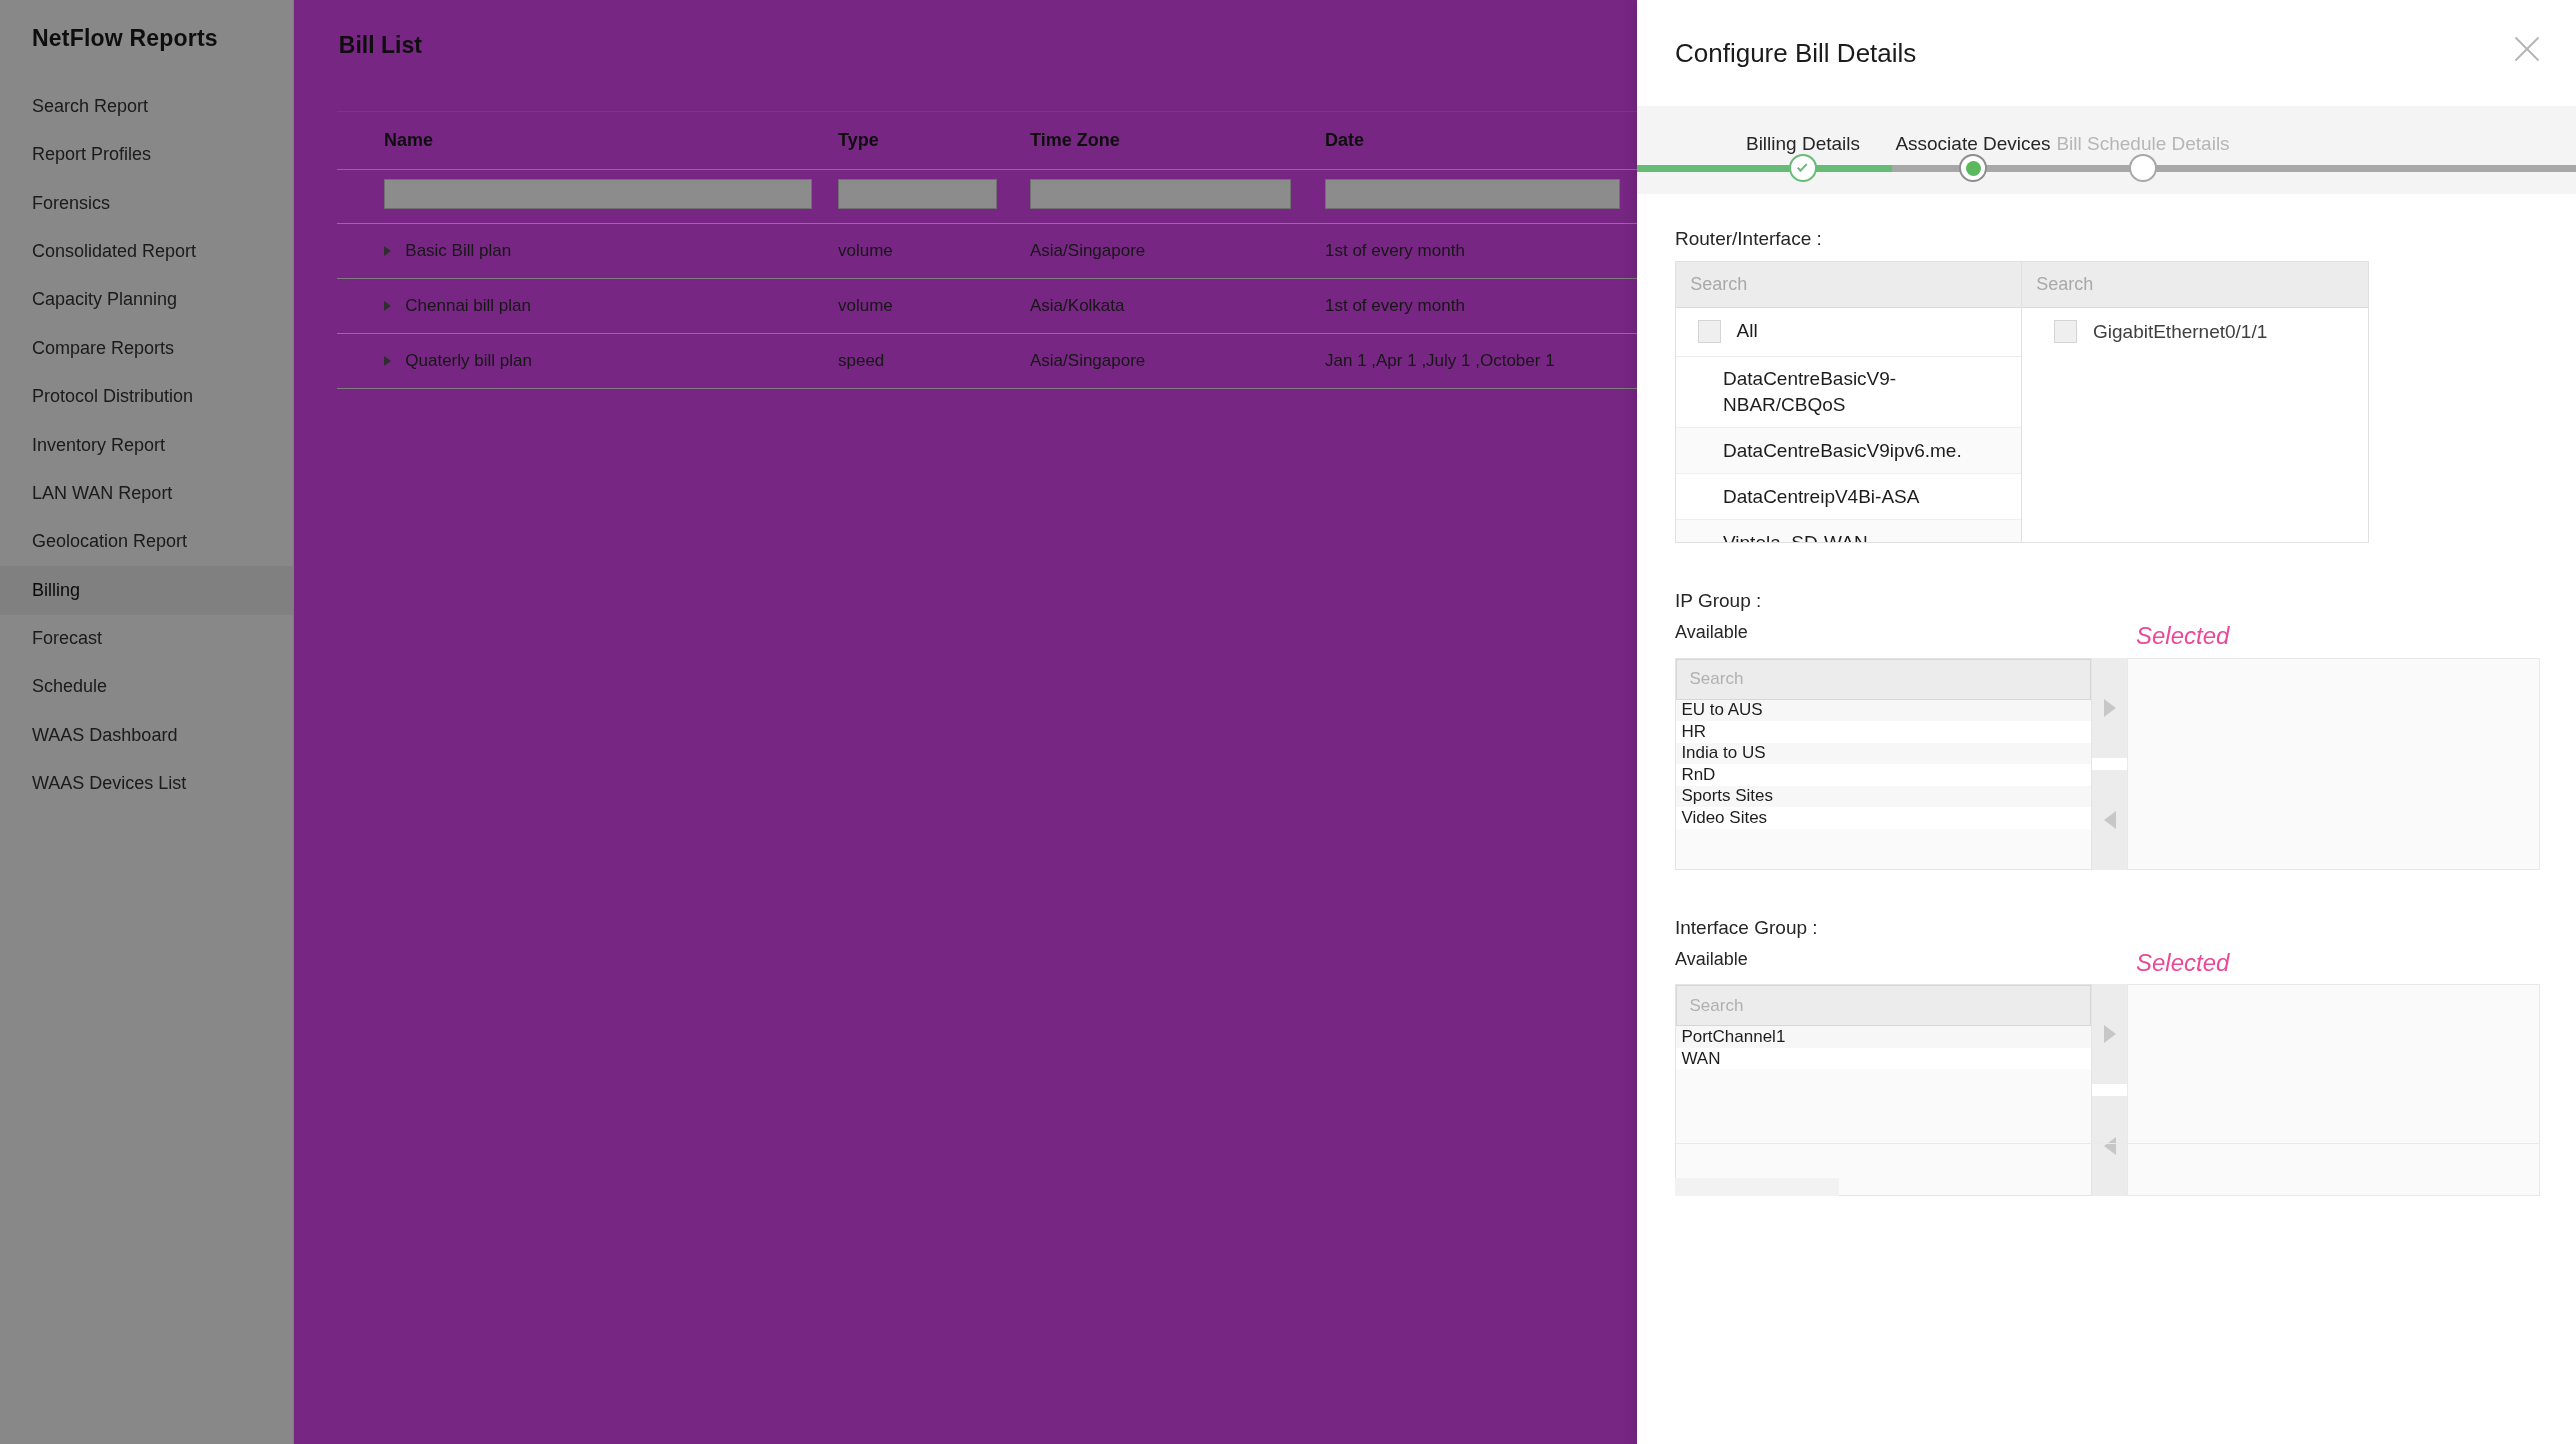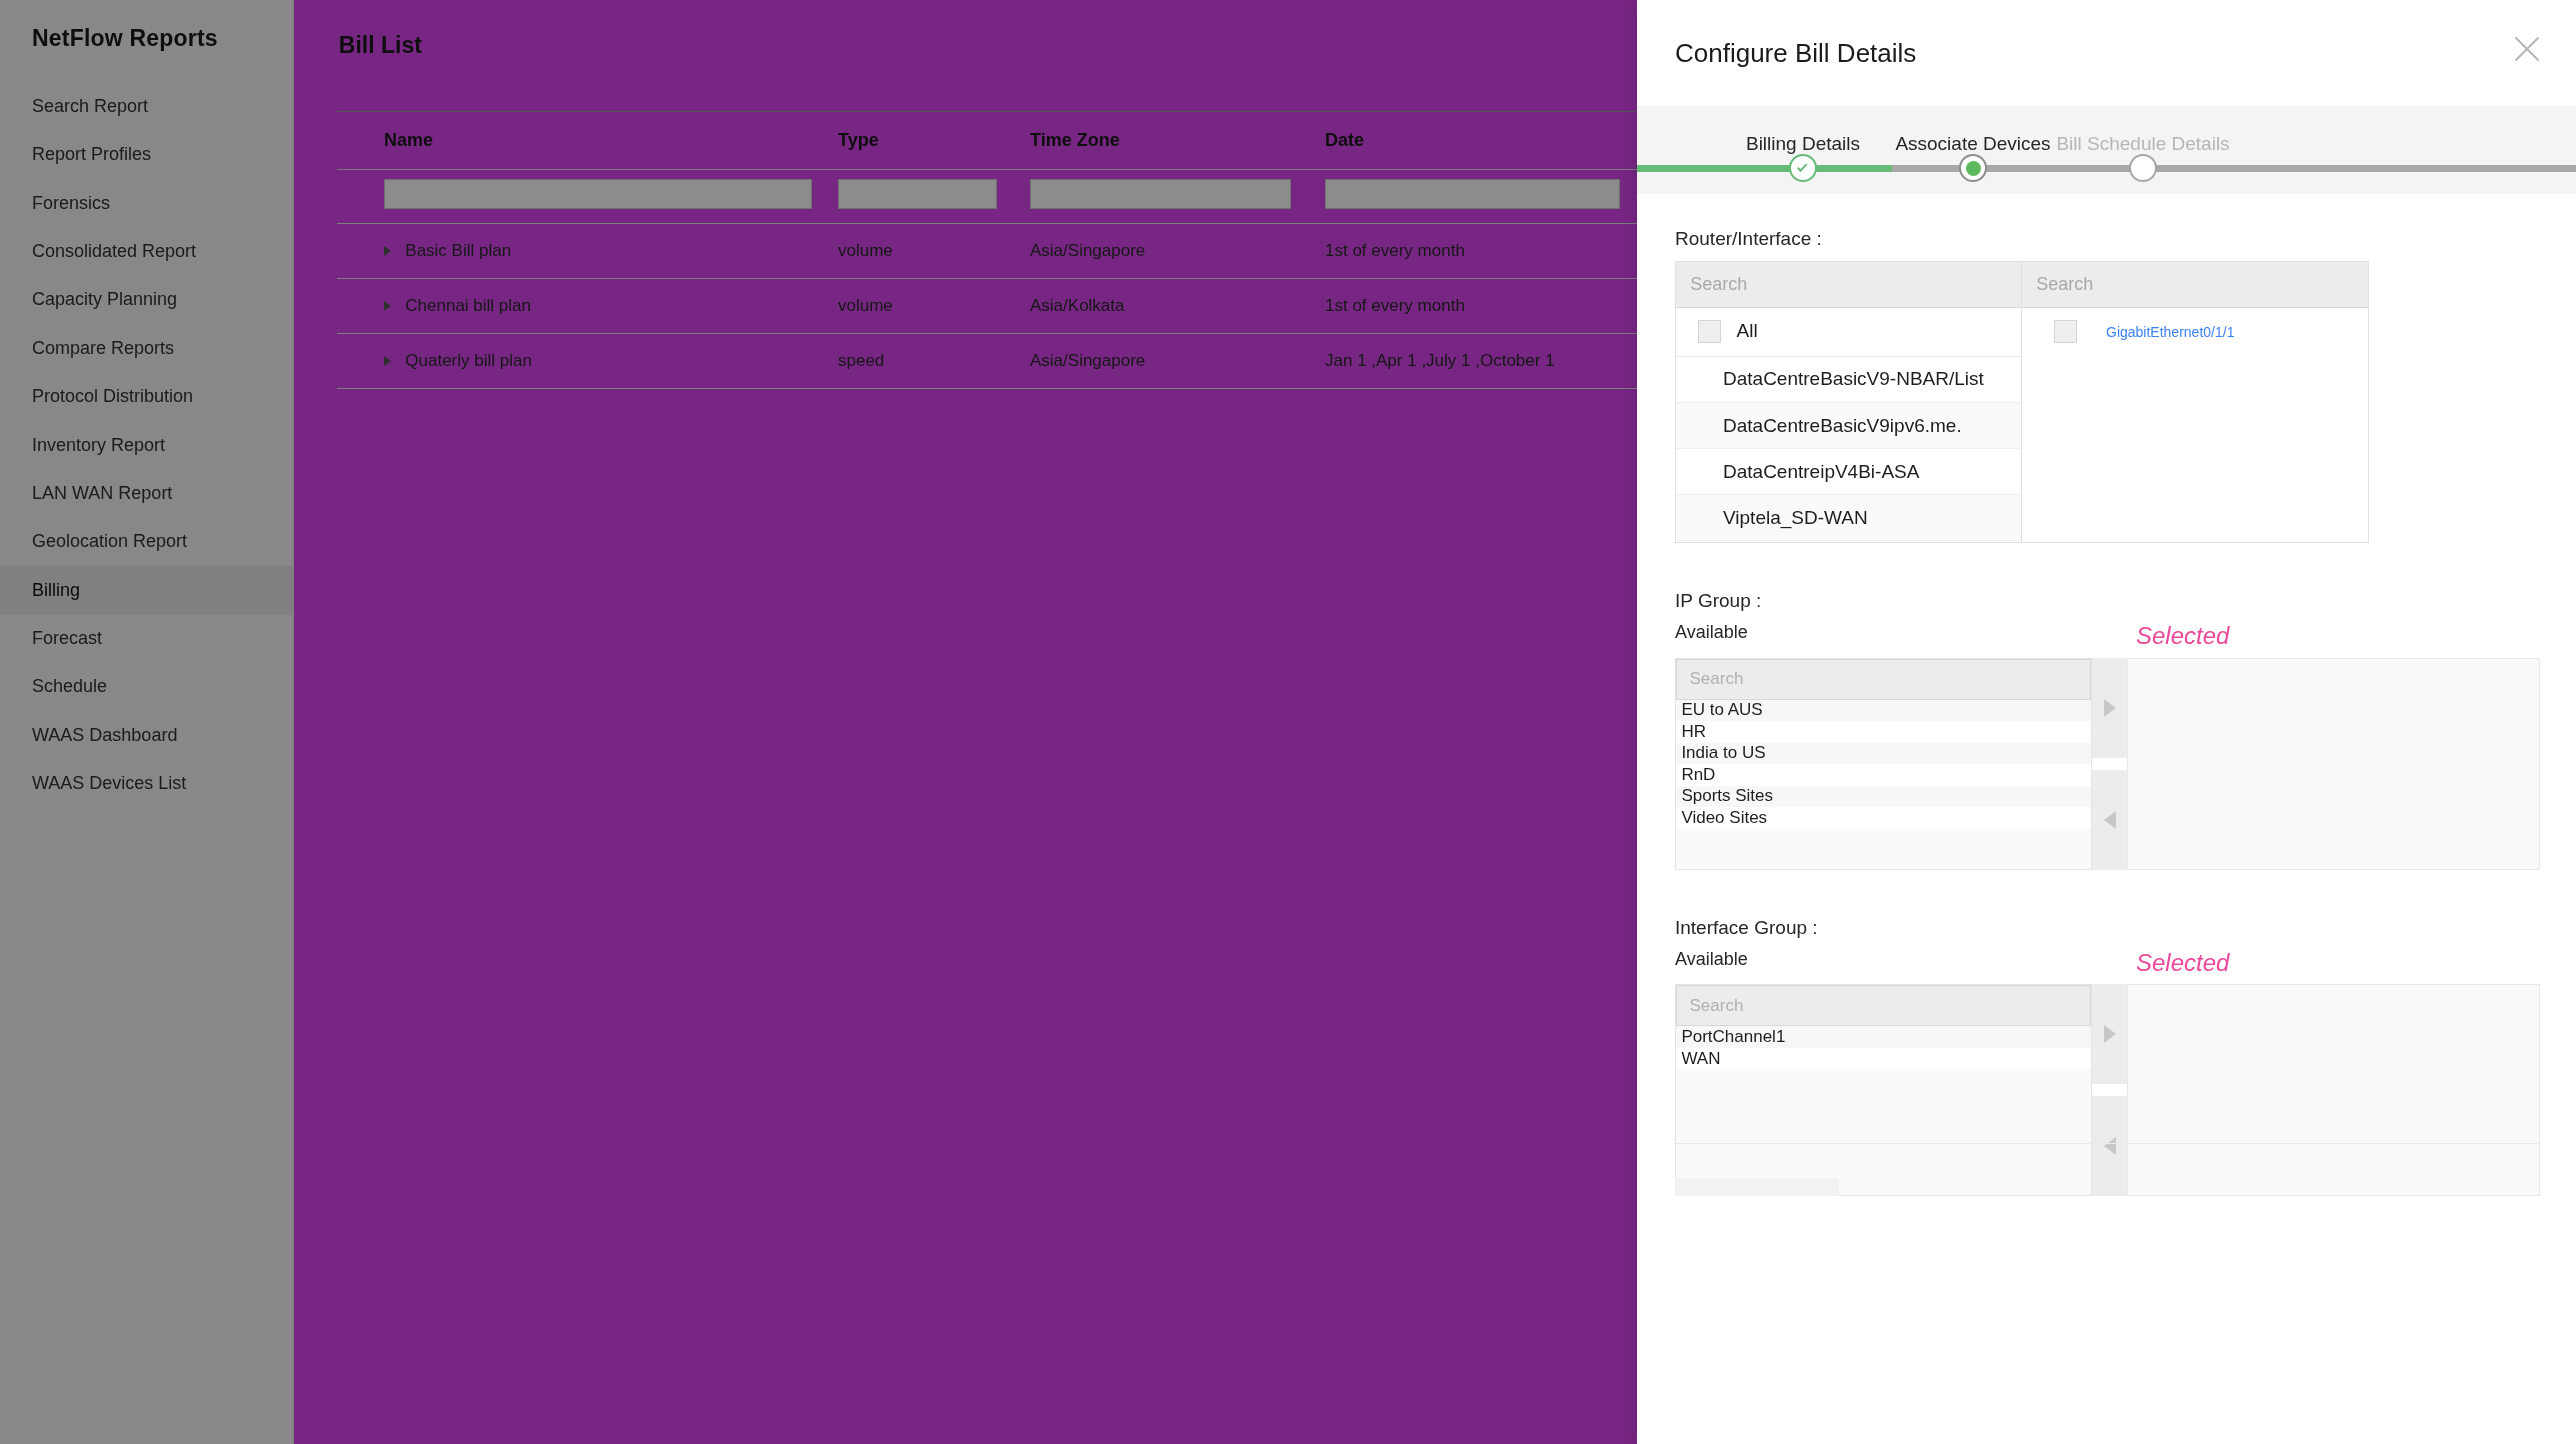--- a/index.html
+++ b/index.html
@@ -189,21 +189,21 @@
   }
   .cbx {
     width: 23px; height: 23px; flex: 0 0 23px;
     background: #efefef; border: 0.9px solid #d4d4d4; cursor: pointer;
   }
   .all-label { font-size: 19px; color: #1d1d1d; }
   .iface-row {
     display: flex; align-items: center; gap: 16px;
     padding: 12.5px 0 12.5px 32px; background: #fff;
   }
-  .iface-label { font-size: 14px; color: #3b82f6; white-space: nowrap; margin-left: 13px; }
+  .iface-label { font-size: 19px; color: #404040; white-space: nowrap; }
 
   .dev-list { flex: 1; overflow: hidden; }
   .dev-item {
     font-size: 19px; color: #1d1d1d;
     padding: 9.8px 5.4px 9.8px 47px;
     line-height: 1.34;
     border-bottom: 0.9px solid #efefef;
     cursor: pointer;
     overflow: hidden; white-space: nowrap; text-overflow: clip;
   }
@@ -381,21 +381,21 @@
 
         <div class="dual-col left">
           <div class="panel-search">
             <input placeholder="Search" style="">
           </div>
           <div class="all-row">
             <span class="cbx"></span>
             <span class="all-label">All</span>
           </div>
           <div class="dev-list" id="device-list">
-              <div class="dev-item" style="white-space: normal;">DataCentreBasicV9-NBAR/List</div>
+              <div class="dev-item" style="white-space: normal;">DataCentreBasicV9-NBAR/CBQoS</div>
               <div class="dev-item">DataCentreBasicV9ipv6.me.</div>
               <div class="dev-item">DataCentreipV4Bi-ASA</div>
               <div class="dev-item">Viptela_SD-WAN</div>
             </div>
         </div>
 
         <div class="dual-col">
           <div class="panel-search">
             <input placeholder="Search" style="">
           </div>

